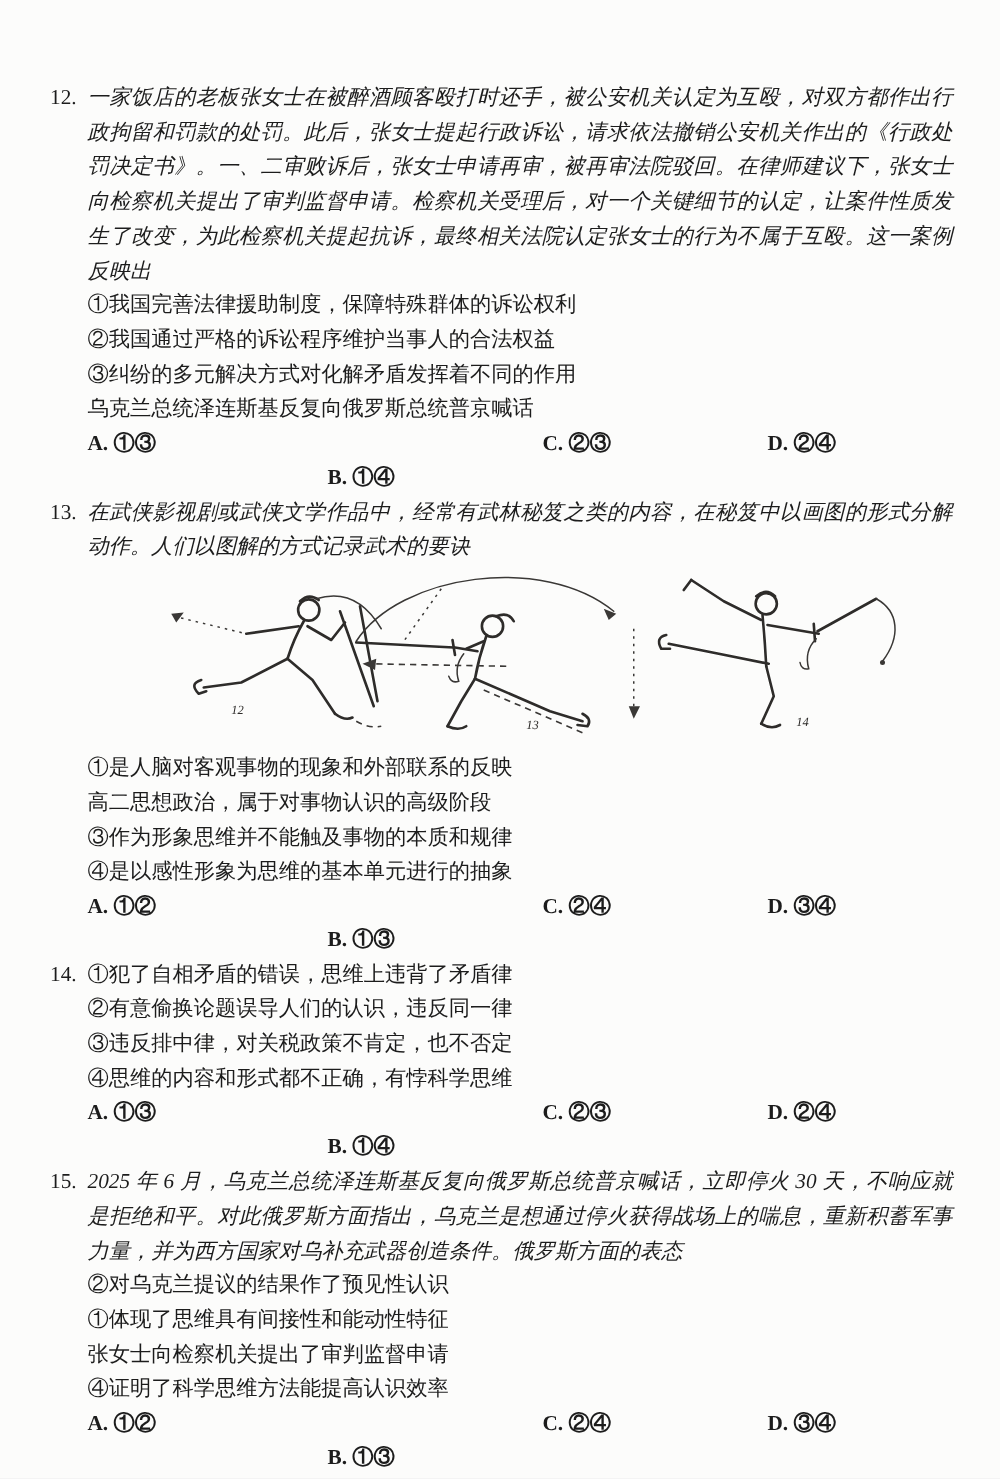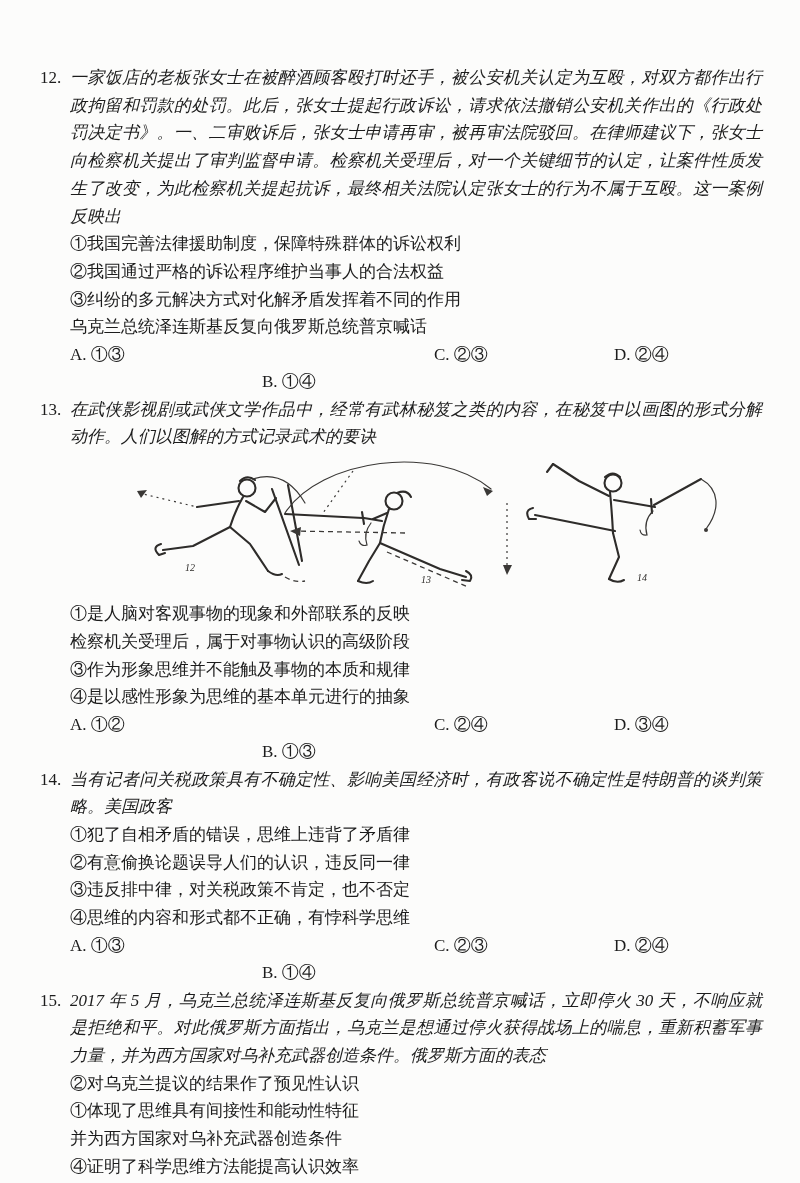--- a/index.html
+++ b/index.html
@@ -14,21 +14,21 @@
     font-size:17px;
     line-height:27.7px;
     color:#1c1c1c;
     overflow:hidden;
   }
   .question { display:flex;justify-content:space-between; }
   .q-num { flex:0 0 30px; white-space:nowrap; }
   .q-body { flex:1 1 auto; min-width:0; }
   .stem { margin:0; text-align:justify;font-style:italic; }
   .item { text-align:left; }
-  .opts { display:flex; }
+  .opts { display:flex;font-weight:bold; }
   .opt { display:block; }
   .opt-a { width:192px; }
   .opt-b { width:172px;margin-top:27px; }
   .opt-c { width:180px; }
   .opt-d { flex:1; }
   .figure-wrap { height:149px; margin:0 0 0 65px; }
   .figure-wrap svg { display:block; }
   .sk { stroke:#2e2c2a; stroke-width:2.1; fill:none; stroke-linecap:round; stroke-linejoin:round; }
   .sk-thin { stroke:#3a3836; stroke-width:1.2; fill:none; stroke-linecap:round; }
   .dashdot { stroke:#3a3836; stroke-width:1.2; fill:none; stroke-dasharray:2 4; }
@@ -132,56 +132,55 @@
             <circle class="ah" cx="571" cy="79" r="2"></circle>
             <path class="sk-thin" d="M518,60 q-10,10 -6,24 q-6,1 -7,-5"></path>
             <path class="sk" d="M478,82 L484,106 L474,128"></path>
             <path class="sk" d="M474,128 q8,5 15,1"></path>
             <text class="fig-label" x="502" y="130">14</text>
           </g>
         </svg>
       </div>
 
       <div class="item">①是人脑对客观事物的现象和外部联系的反映</div>
-      <div class="item">检察机关受理后，属于对事物认识的高级阶段</div>
+      <div class="item">高二思想政治，属于对事物认识的高级阶段</div>
       <div class="item">③作为形象思维并不能触及事物的本质和规律</div>
       <div class="item">④是以感性形象为思维的基本单元进行的抽象</div>
       <div class="opts">
         <span class="opt opt-a">A. ①②</span>
         <span class="opt opt-b">B. ①③</span>
         <span class="opt opt-c">C. ②④</span>
         <span class="opt opt-d">D. ③④</span>
       </div>
     </div>
   </div>
 
   <div class="question">
     <span class="q-num">14.</span>
     <div class="q-body">
-      <p class="stem">当有记者问关税政策具有不确定性、影响美国经济时，有政客说不确定性是特朗普的谈判策略。美国政客</p>
       <div class="item">①犯了自相矛盾的错误，思维上违背了矛盾律</div>
       <div class="item">②有意偷换论题误导人们的认识，违反同一律</div>
       <div class="item">③违反排中律，对关税政策不肯定，也不否定</div>
       <div class="item">④思维的内容和形式都不正确，有悖科学思维</div>
       <div class="opts">
         <span class="opt opt-a">A. ①③</span>
         <span class="opt opt-b">B. ①④</span>
         <span class="opt opt-c">C. ②③</span>
         <span class="opt opt-d">D. ②④</span>
       </div>
     </div>
   </div>
 
   <div class="question">
     <span class="q-num">15.</span>
     <div class="q-body">
-      <p class="stem">2017 年 5 月，乌克兰总统泽连斯基反复向俄罗斯总统普京喊话，立即停火 30 天，不响应就是拒绝和平。对此俄罗斯方面指出，乌克兰是想通过停火获得战场上的喘息，重新积蓄军事力量，并为西方国家对乌补充武器创造条件。俄罗斯方面的表态</p>
+      <p class="stem">2025 年 6 月，乌克兰总统泽连斯基反复向俄罗斯总统普京喊话，立即停火 30 天，不响应就是拒绝和平。对此俄罗斯方面指出，乌克兰是想通过停火获得战场上的喘息，重新积蓄军事力量，并为西方国家对乌补充武器创造条件。俄罗斯方面的表态</p>
       <div class="item">②对乌克兰提议的结果作了预见性认识</div>
       <div class="item">①体现了思维具有间接性和能动性特征</div>
-      <div class="item">并为西方国家对乌补充武器创造条件</div>
+      <div class="item">张女士向检察机关提出了审判监督申请</div>
       <div class="item">④证明了科学思维方法能提高认识效率</div>
       <div class="opts">
         <span class="opt opt-a">A. ①②</span>
         <span class="opt opt-b">B. ①③</span>
         <span class="opt opt-c">C. ②④</span>
         <span class="opt opt-d">D. ③④</span>
       </div>
     </div>
   </div>
 

